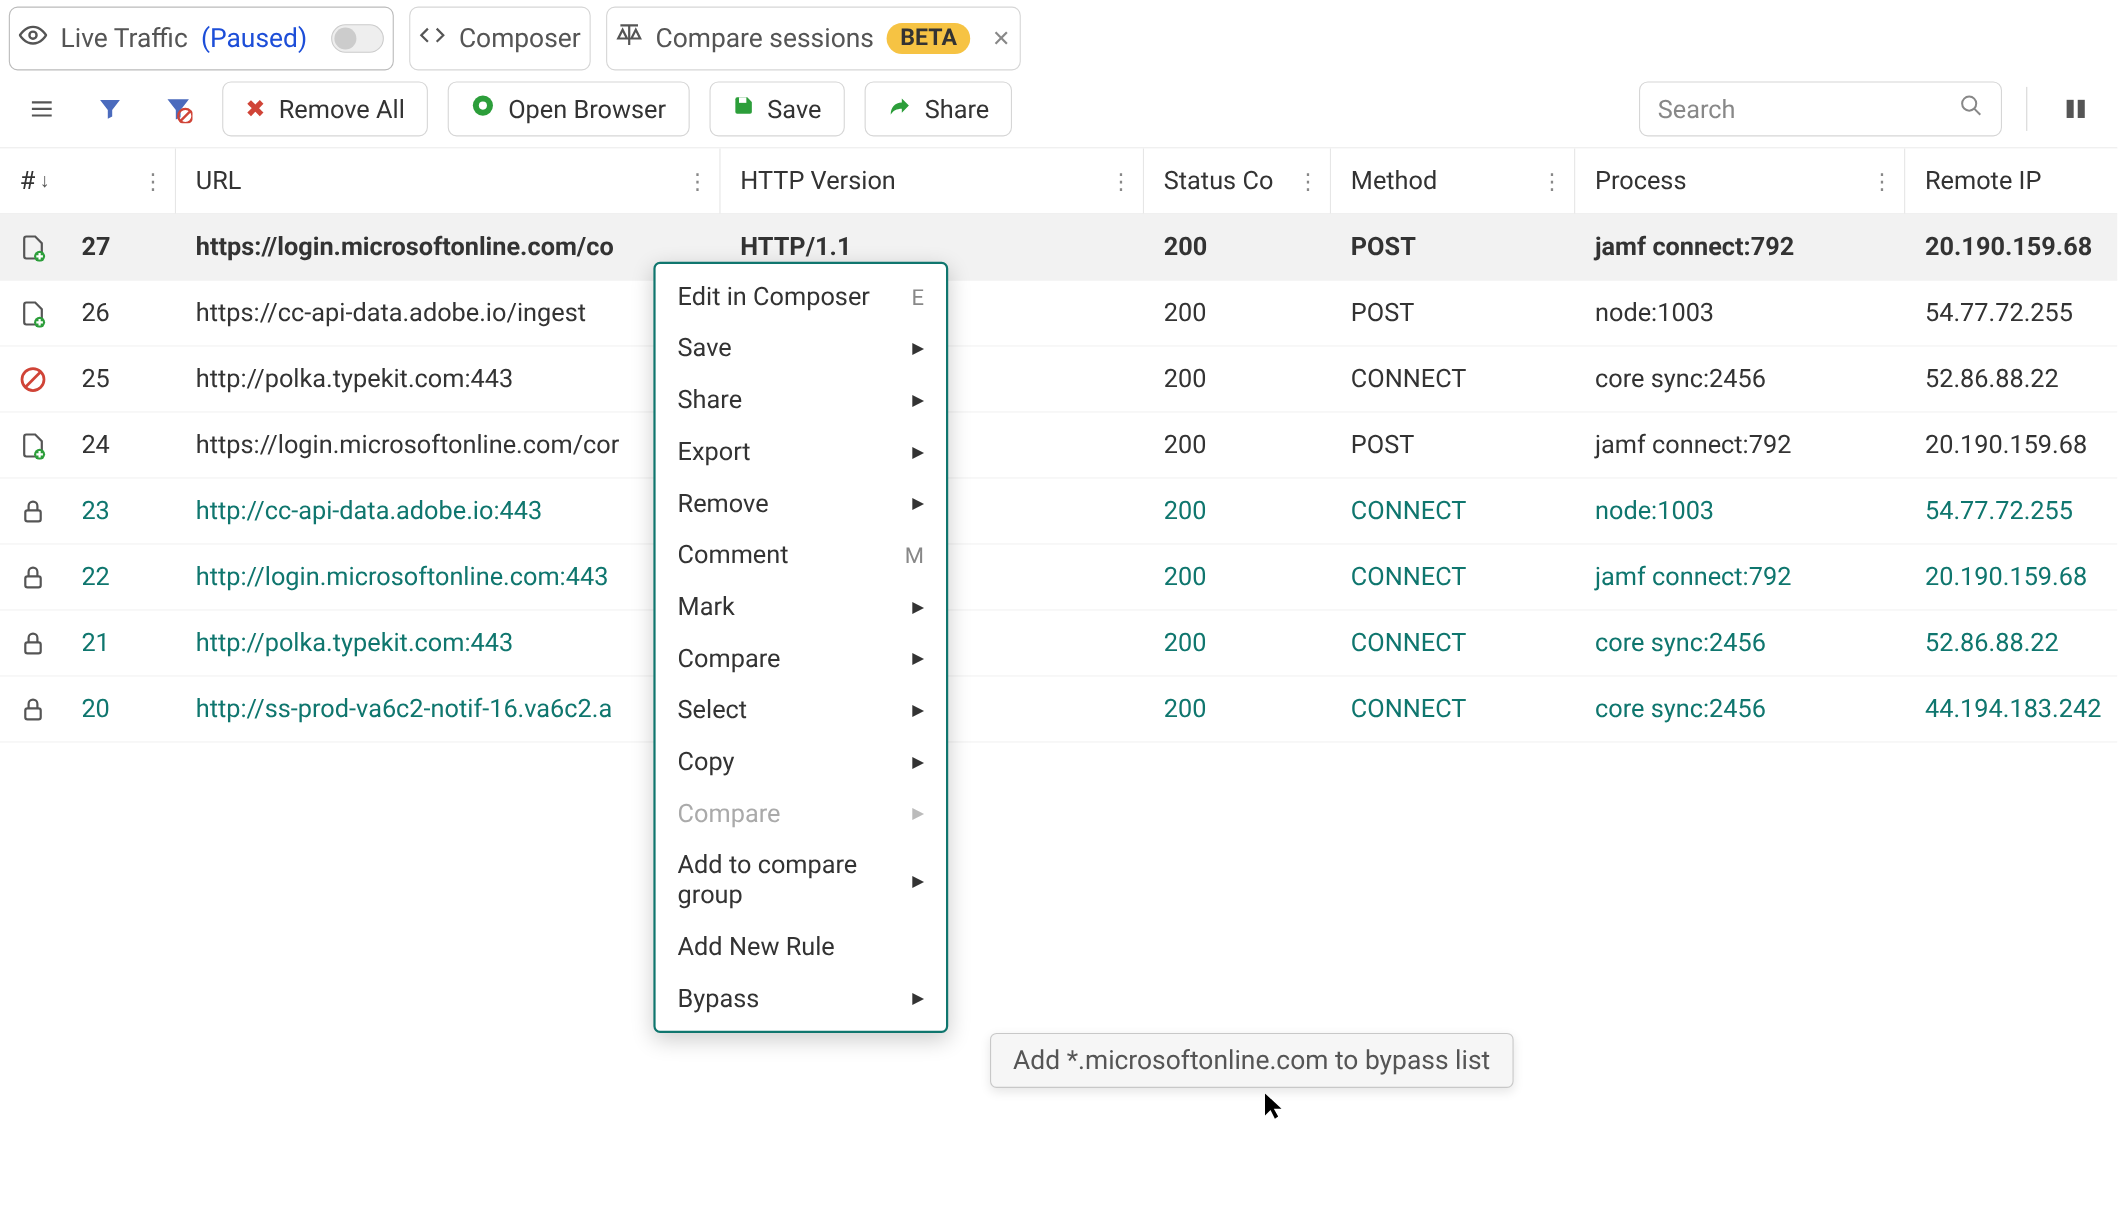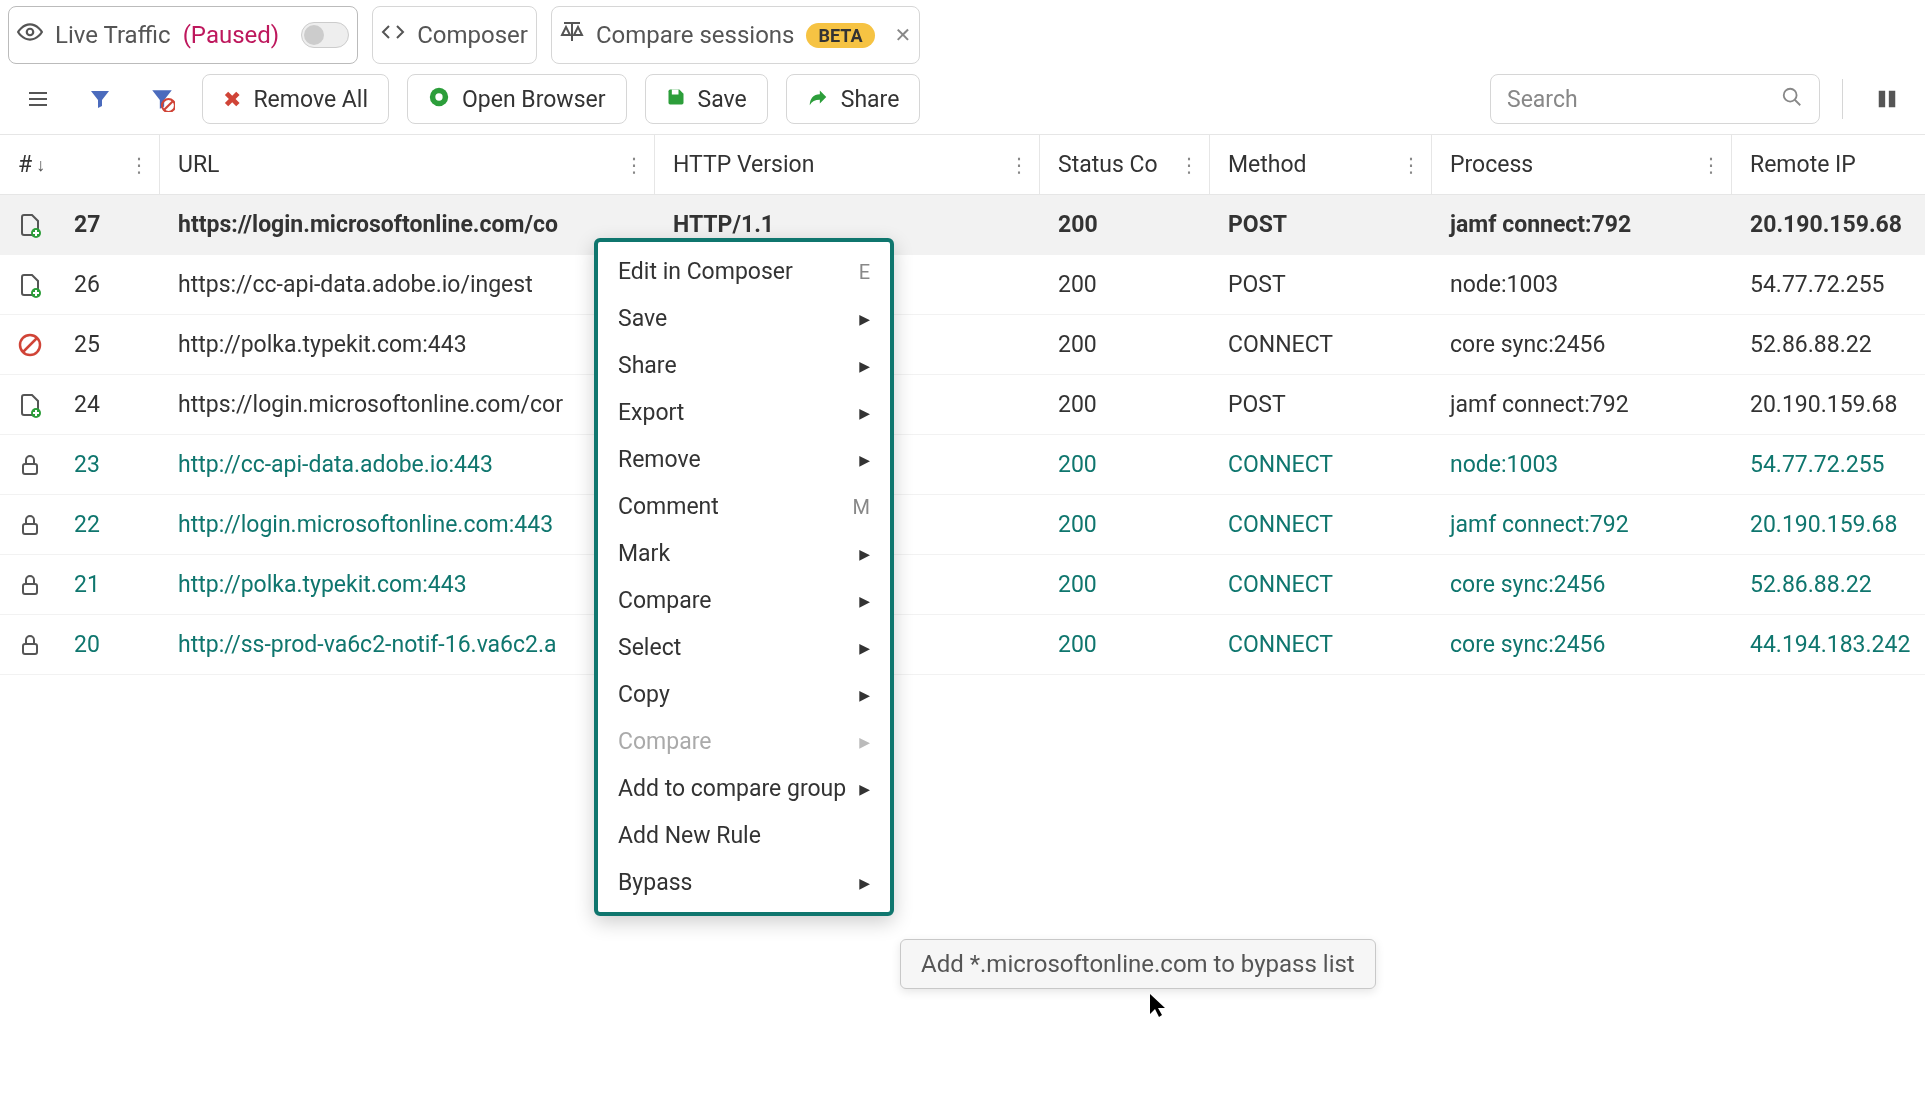--- a/index.html
+++ b/index.html
@@ -28,22 +28,22 @@
     border-radius: 8px;
     background: #fff;
     font-size: 24px;
     color: #555;
     height: 58px;
   }
   .tab.active {
     border-color: #bbb;
   }
   .tab .eye, .tab .comp, .tab .scale { font-size: 24px; color: #555; }
-  .tab .paused { color: #be185d; }
-  .tab .beta { background: #f6c343; color: #333; padding: 2px 12px; border-radius: 14px; font-size: 18px; font-weight: 700; }
+  .tab .paused { color: #1d4ed8; }
+  .tab .beta { background: #f6c343; color: #333; padding: 2px 12px; border-radius: 14px; font-size: 21px; font-weight: 700; }
   .tab .close { color: #888; font-size: 20px; margin-left: 8px; }
   .toggle { width: 48px; height: 26px; background: #eee; border: 1px solid #ccc; border-radius: 13px; position: relative; margin-left: 10px; }
   .toggle .knob { width: 20px; height: 20px; border-radius: 50%; background: #ccc; position: absolute; left: 2px; top: 2px; }
 
   
   .toolbar {
     display: flex;
     align-items: center;
     gap: 18px;
     padding: 10px 16px;
@@ -141,23 +141,23 @@
   .cell-ip   { flex: 1; }
   .bold { font-weight: 700; }
   .muted { color: #0f766e; }
   .row-icon { width: 24px; height: 24px; display: inline-flex; align-items: center; justify-content: center; }
 
   
   .context-menu {
     position: absolute;
     left: 594px;
     top: 238px;
-    width: 300px;
+    width: 268px;
     background: #fff;
-    border: 4px solid #0f766e;
+    border: 2px solid #0f766e;
     border-radius: 6px;
     box-shadow: 0 6px 20px rgba(0,0,0,.2);
     padding: 6px 0;
   }
   .menu-item {
     display: flex;
     align-items: center;
     justify-content: space-between;
     padding: 10px 20px;
     font-size: 23px;

